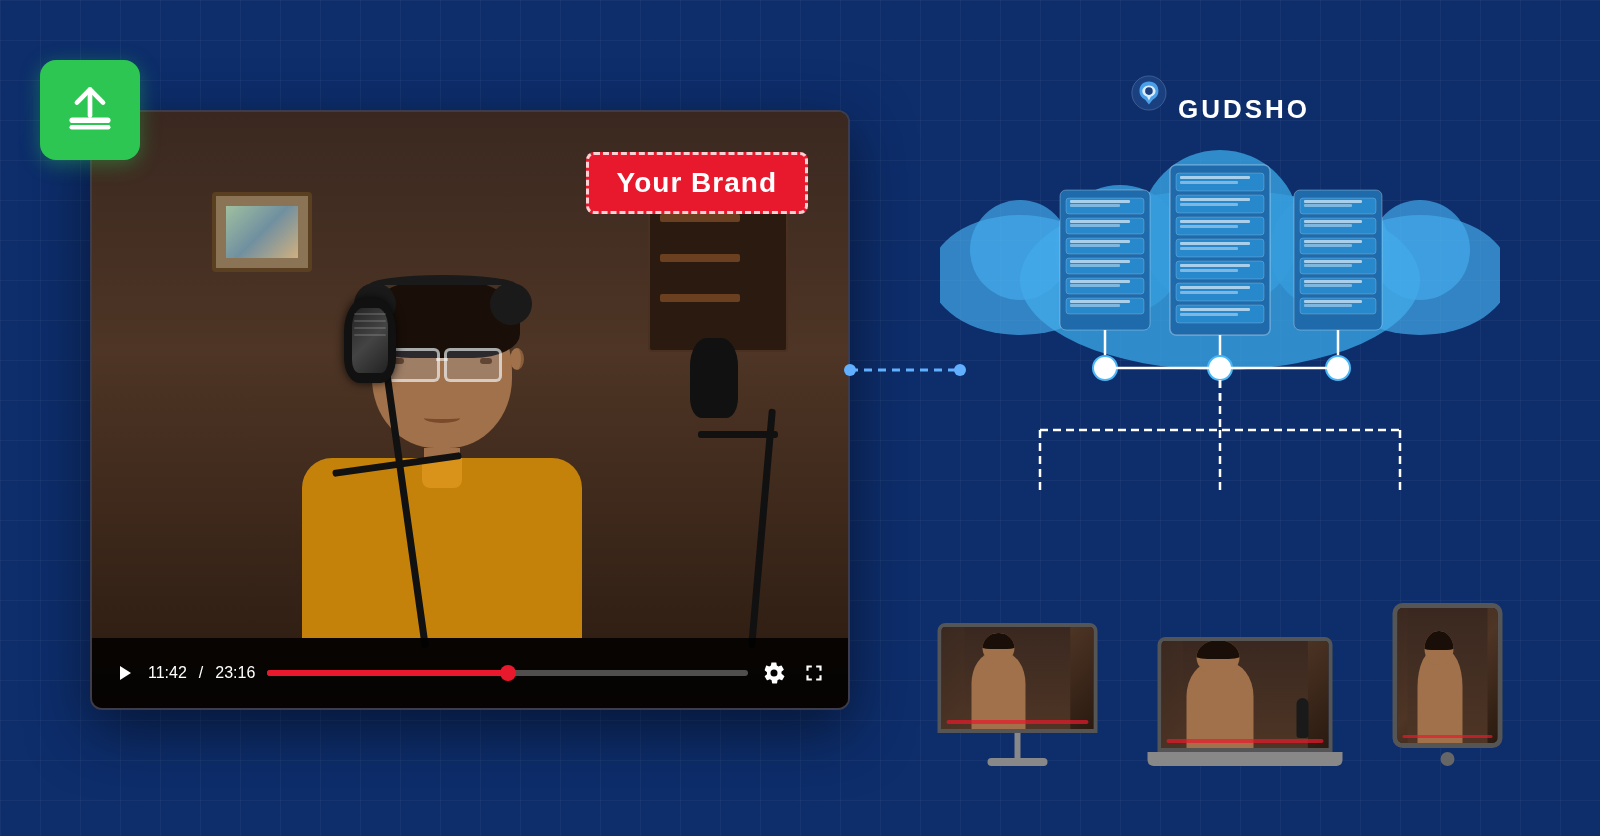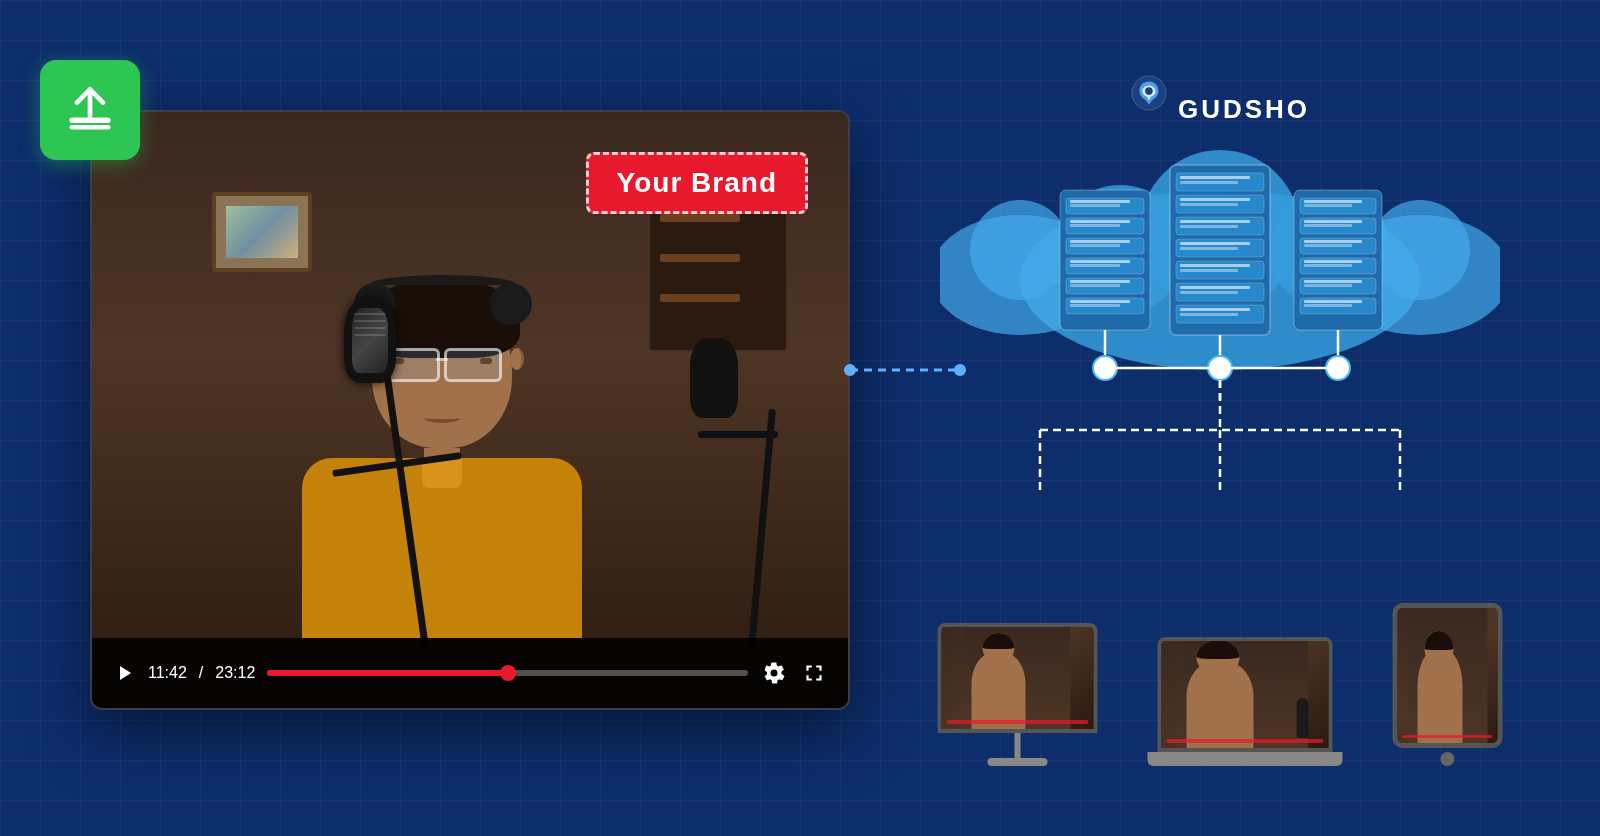--- a/index.html
+++ b/index.html
@@ -455,21 +455,21 @@
     </div>
 
     <div class="video-controls">
 
       <svg class="play-btn" viewBox="0 0 24 24" fill="white">
         <path d="M8 5v14l11-7z"></path>
       </svg>
 
       <span class="time-display">11:42</span>
       <span class="time-display">/</span>
-      <span class="time-display">23:12</span>
+      <span class="time-display">23:16</span>
 
       <div class="progress-bar-container">
         <div class="progress-fill"></div>
         <div class="progress-thumb"></div>
       </div>
 
       <div class="settings-btn">
         <svg viewBox="0 0 24 24" fill="white" width="24" height="24">
           <path d="M12 15.5A3.5 3.5 0 018.5 12 3.5 3.5 0 0112 8.5a3.5 3.5 0 013.5 3.5 3.5 3.5 0 01-3.5 3.5m7.43-2.92c.04-.3.07-.62.07-.93s-.03-.64-.07-1l2.16-1.68c.19-.15.24-.42.12-.64l-2.05-3.55c-.12-.22-.39-.3-.61-.22l-2.55 1.03c-.52-.4-1.08-.73-1.69-.98l-.38-2.71c-.04-.24-.25-.42-.5-.42h-4.1c-.25 0-.46.18-.5.42l-.38 2.71c-.61.25-1.17.58-1.69.98l-2.55-1.03c-.22-.08-.49 0-.61.22L2.74 8.87c-.12.22-.07.49.12.64l2.16 1.68c-.04.36-.07.7-.07 1.06 0 .36.03.7.07 1l-2.16 1.68c-.19.15-.24.42-.12.64l2.05 3.55c.12.22.39.3.61.22l2.55-1.03c.52.4 1.08.73 1.69.98l.38 2.71c.04.24.25.42.5.42h4.1c.25 0 .46-.18.5-.42l.38-2.71c.61-.25 1.17-.58 1.69-.98l2.55 1.03c.22.08.49 0 .61-.22l2.05-3.55c.12-.22.07-.49-.12-.64l-2.16-1.68z"></path>
         </svg>

